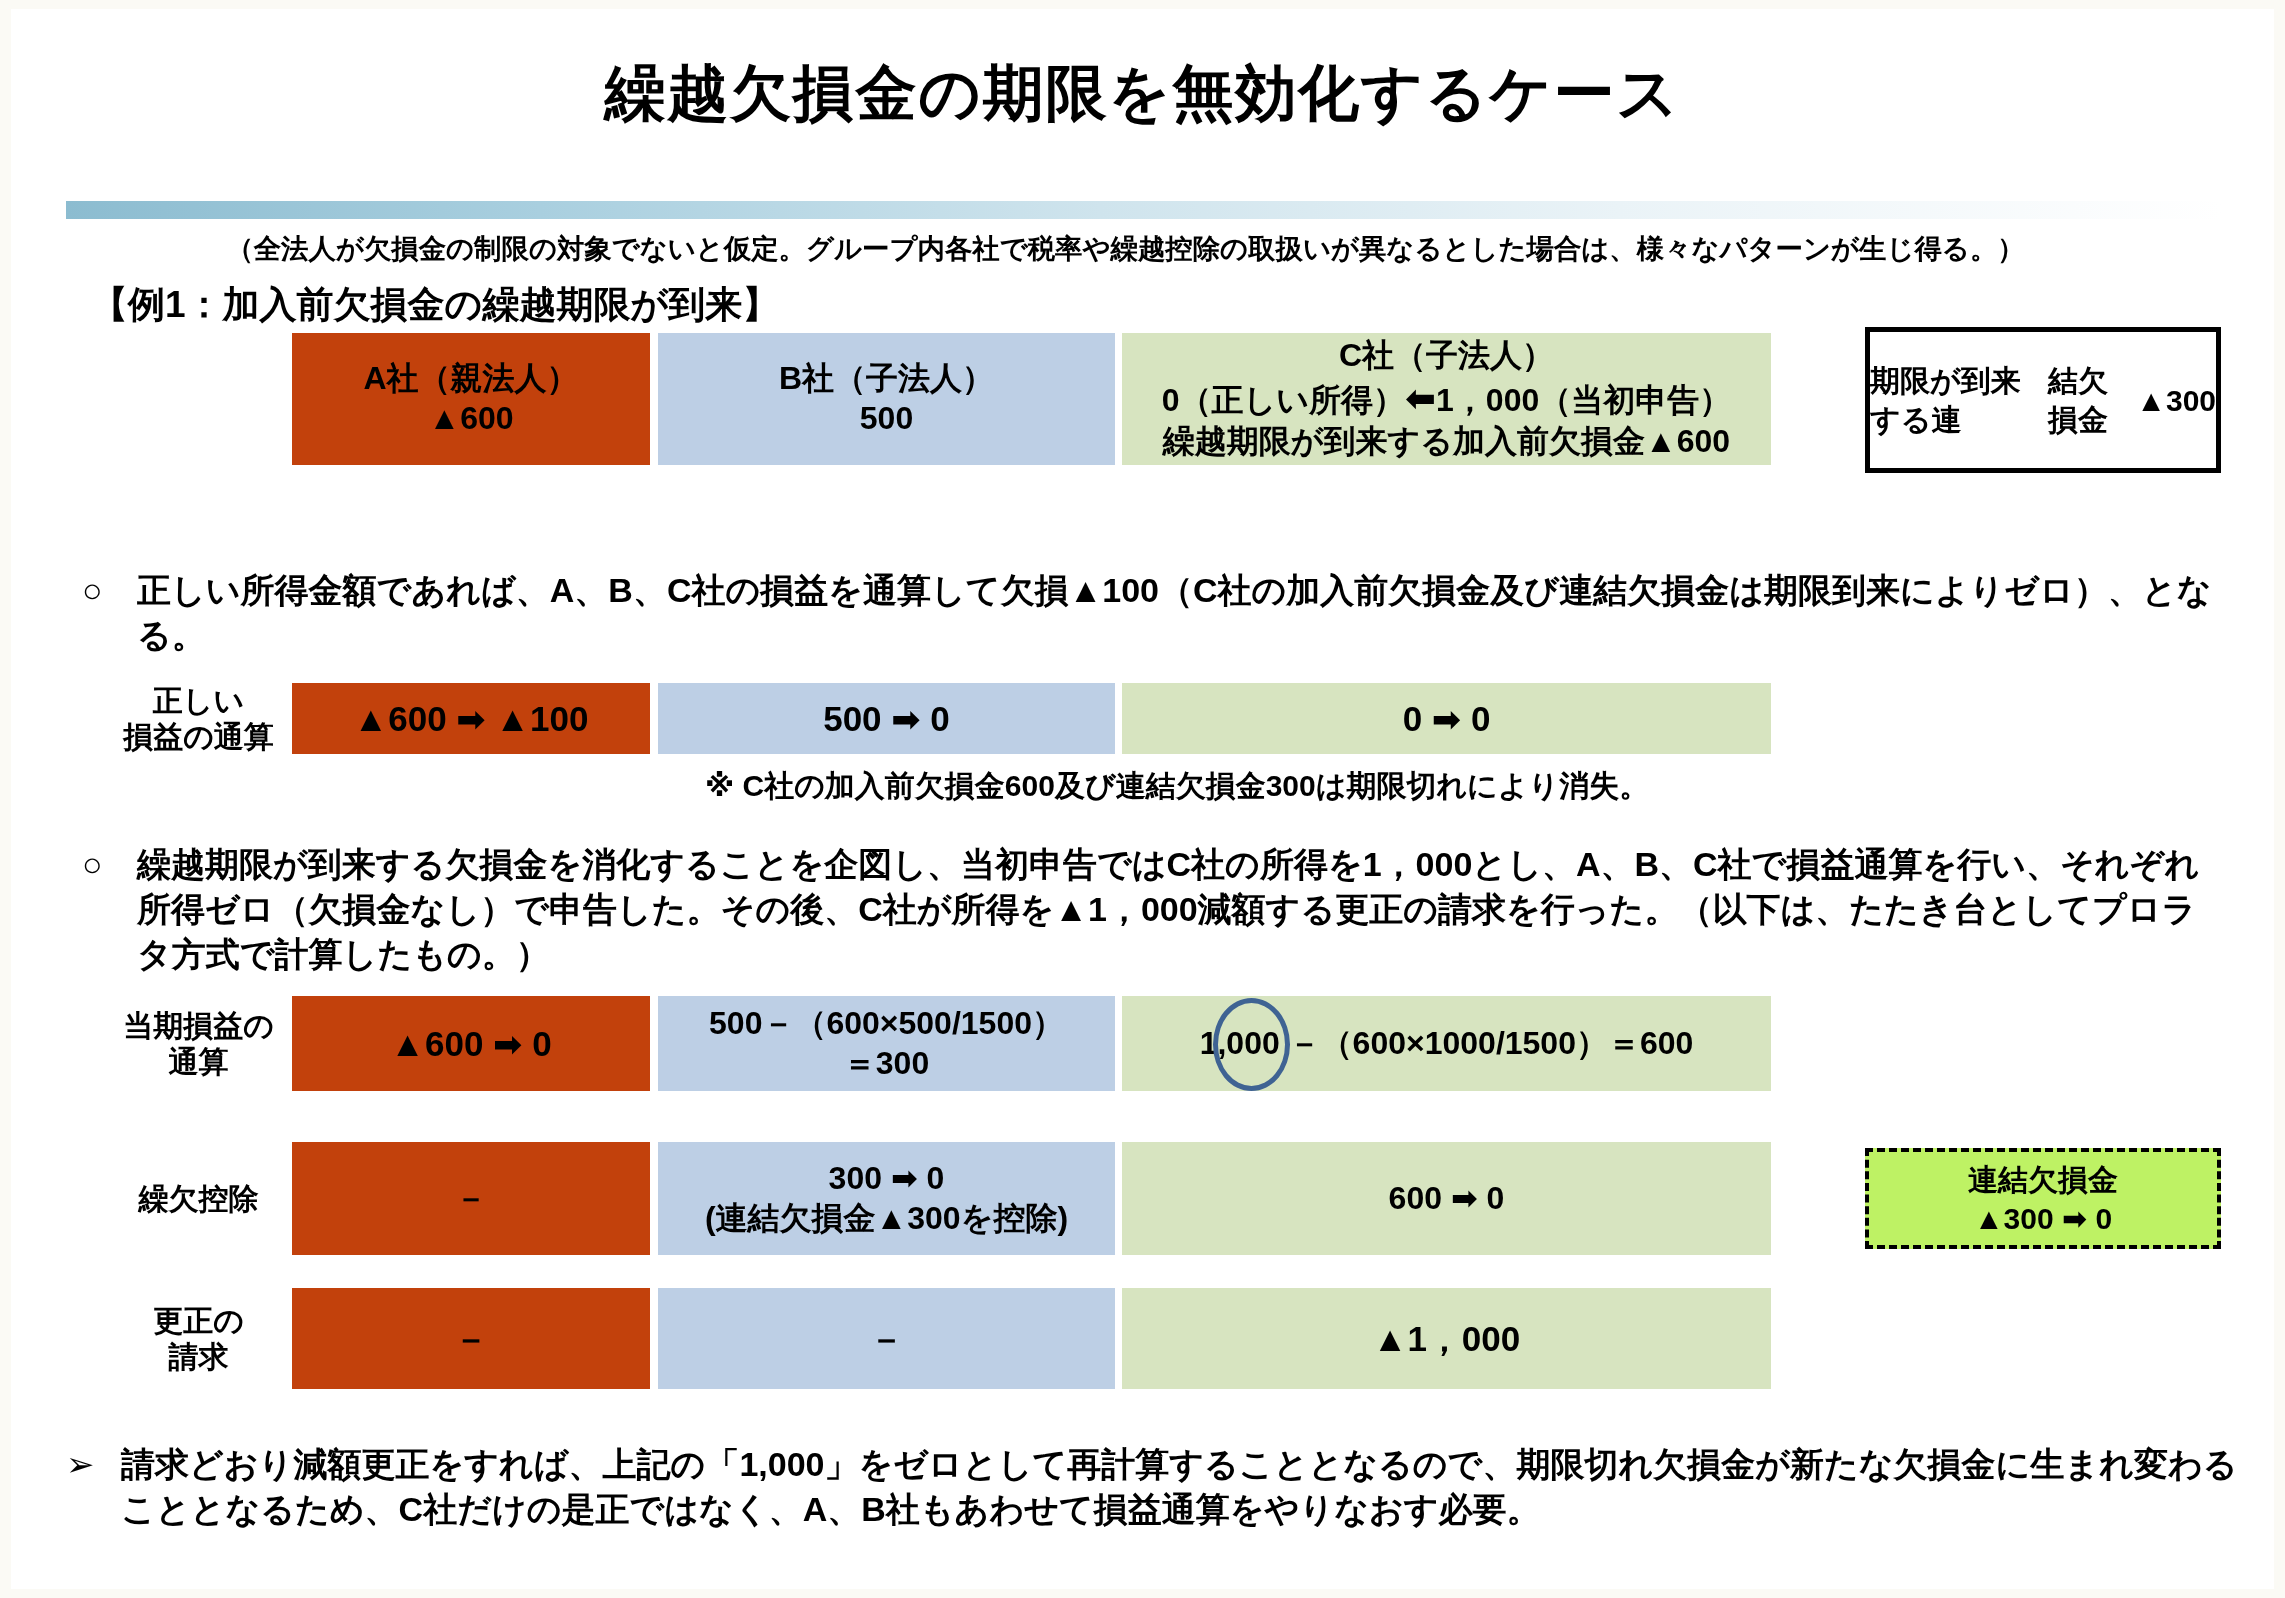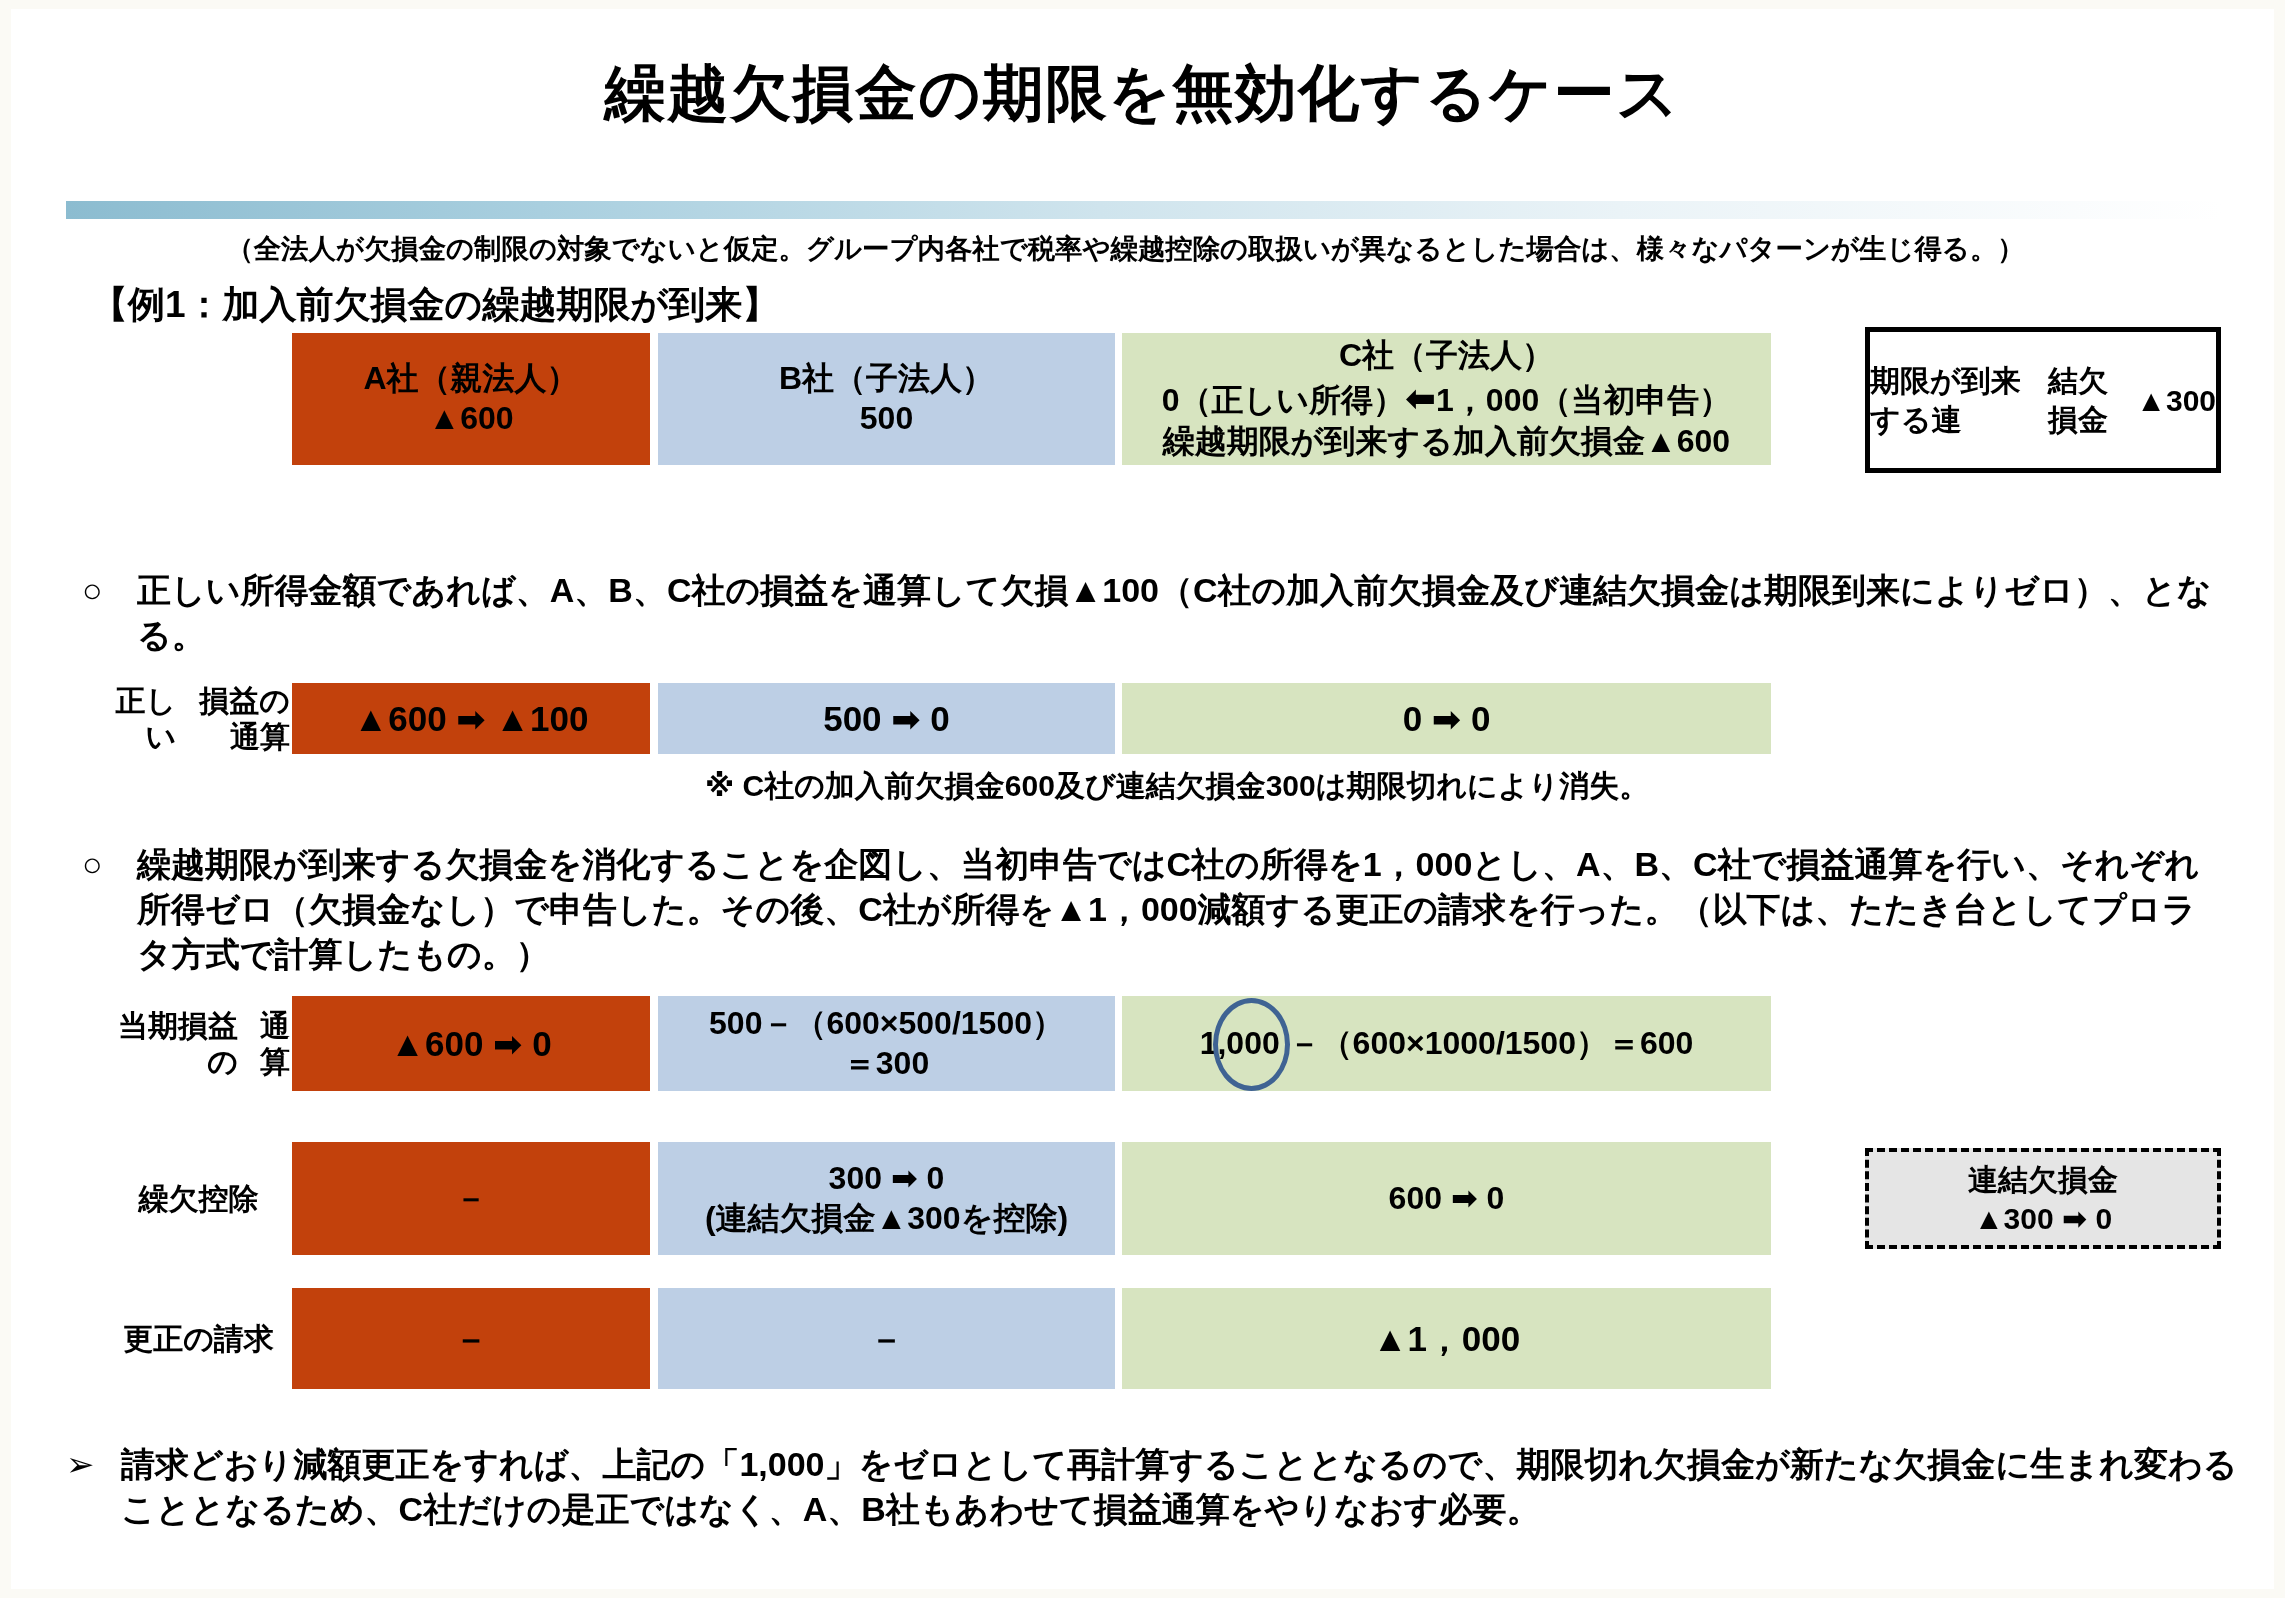--- a/index.html
+++ b/index.html
@@ -133,20 +133,21 @@
   .row-label {
     position: absolute;
     width: 183px;
     left: 96px;
     text-align: right;
     font-size: 30px;
     font-weight: bold;
     color: #000;
     line-height: 1.2;
     display: flex;
+    flex-direction: column;
     align-items: center;
     justify-content: center;
   }
 
   
   .row-correct { top: 674px; height: 71px; }
   .row-correct .line { font-size: 35px; white-space: nowrap; }
 
   .footnote {
     position: absolute;
@@ -170,21 +171,21 @@
   .row-claim { top: 1279px; height: 101px; }
   .row-claim .line { font-size: 35px; white-space: nowrap; }
 
   .dashed-box {
     position: absolute;
     left: 1854px;
     top: 1139px;
     width: 356px;
     height: 101px;
     border: 4.6px dashed #000;
-    background: #e5e5e5;
+    background: #bef264;
     box-sizing: border-box;
     display: flex;
     flex-direction: column;
     align-items: center;
     justify-content: center;
     font-size: 30px;
     font-weight: bold;
     line-height: 1.3;
     color: #000;
     white-space: nowrap;

